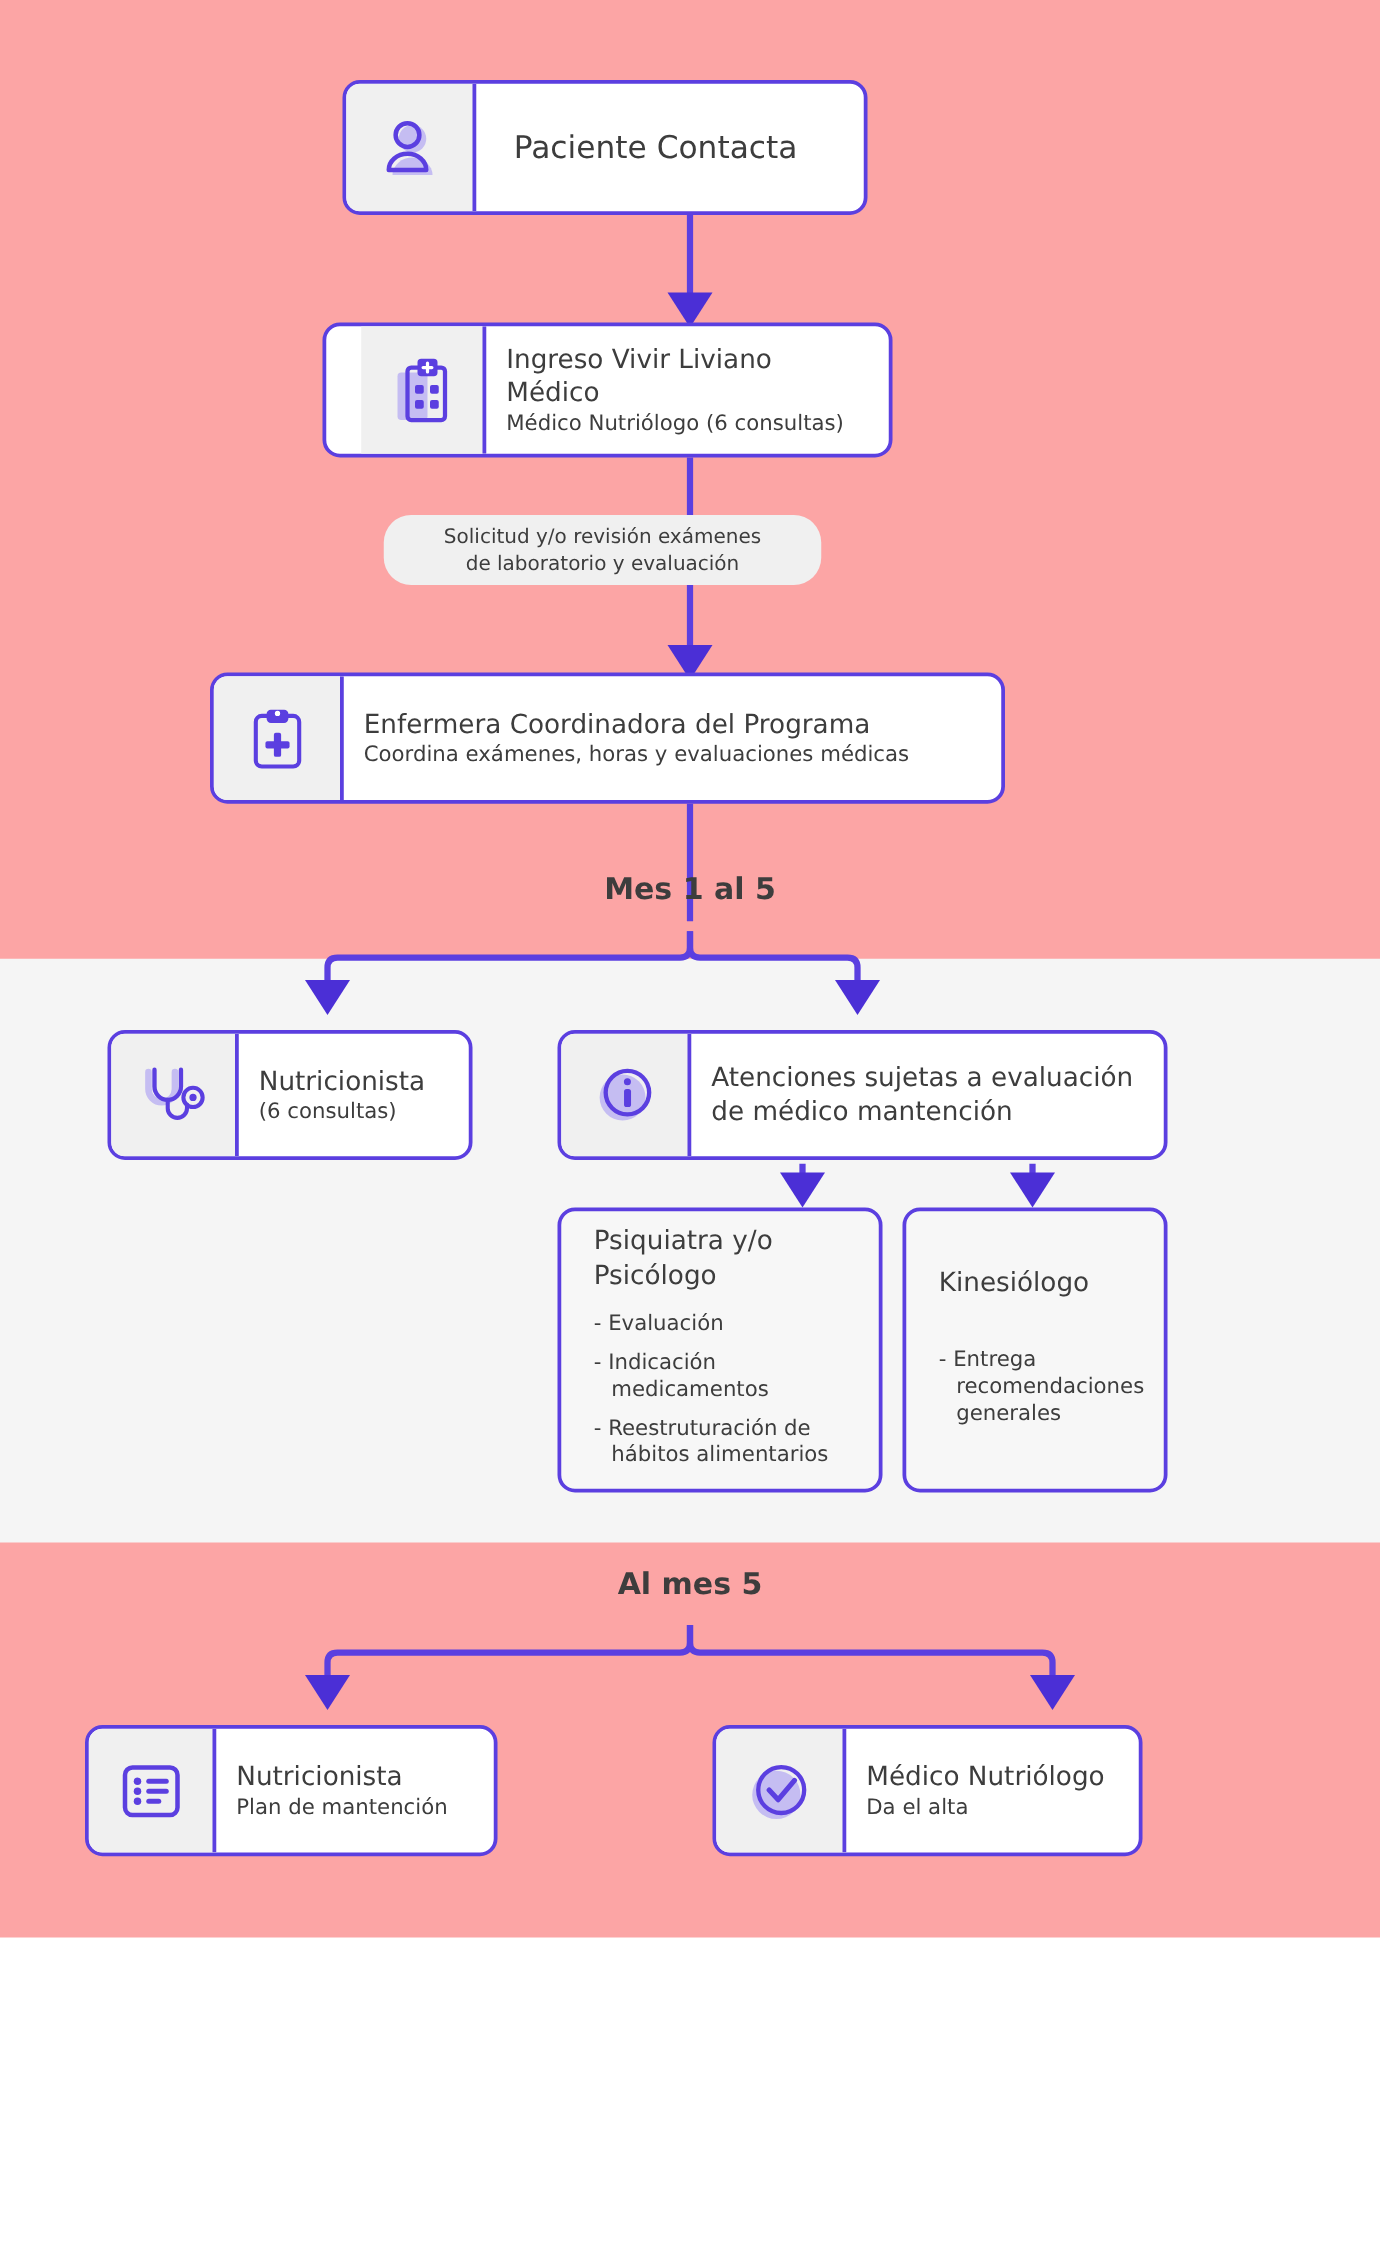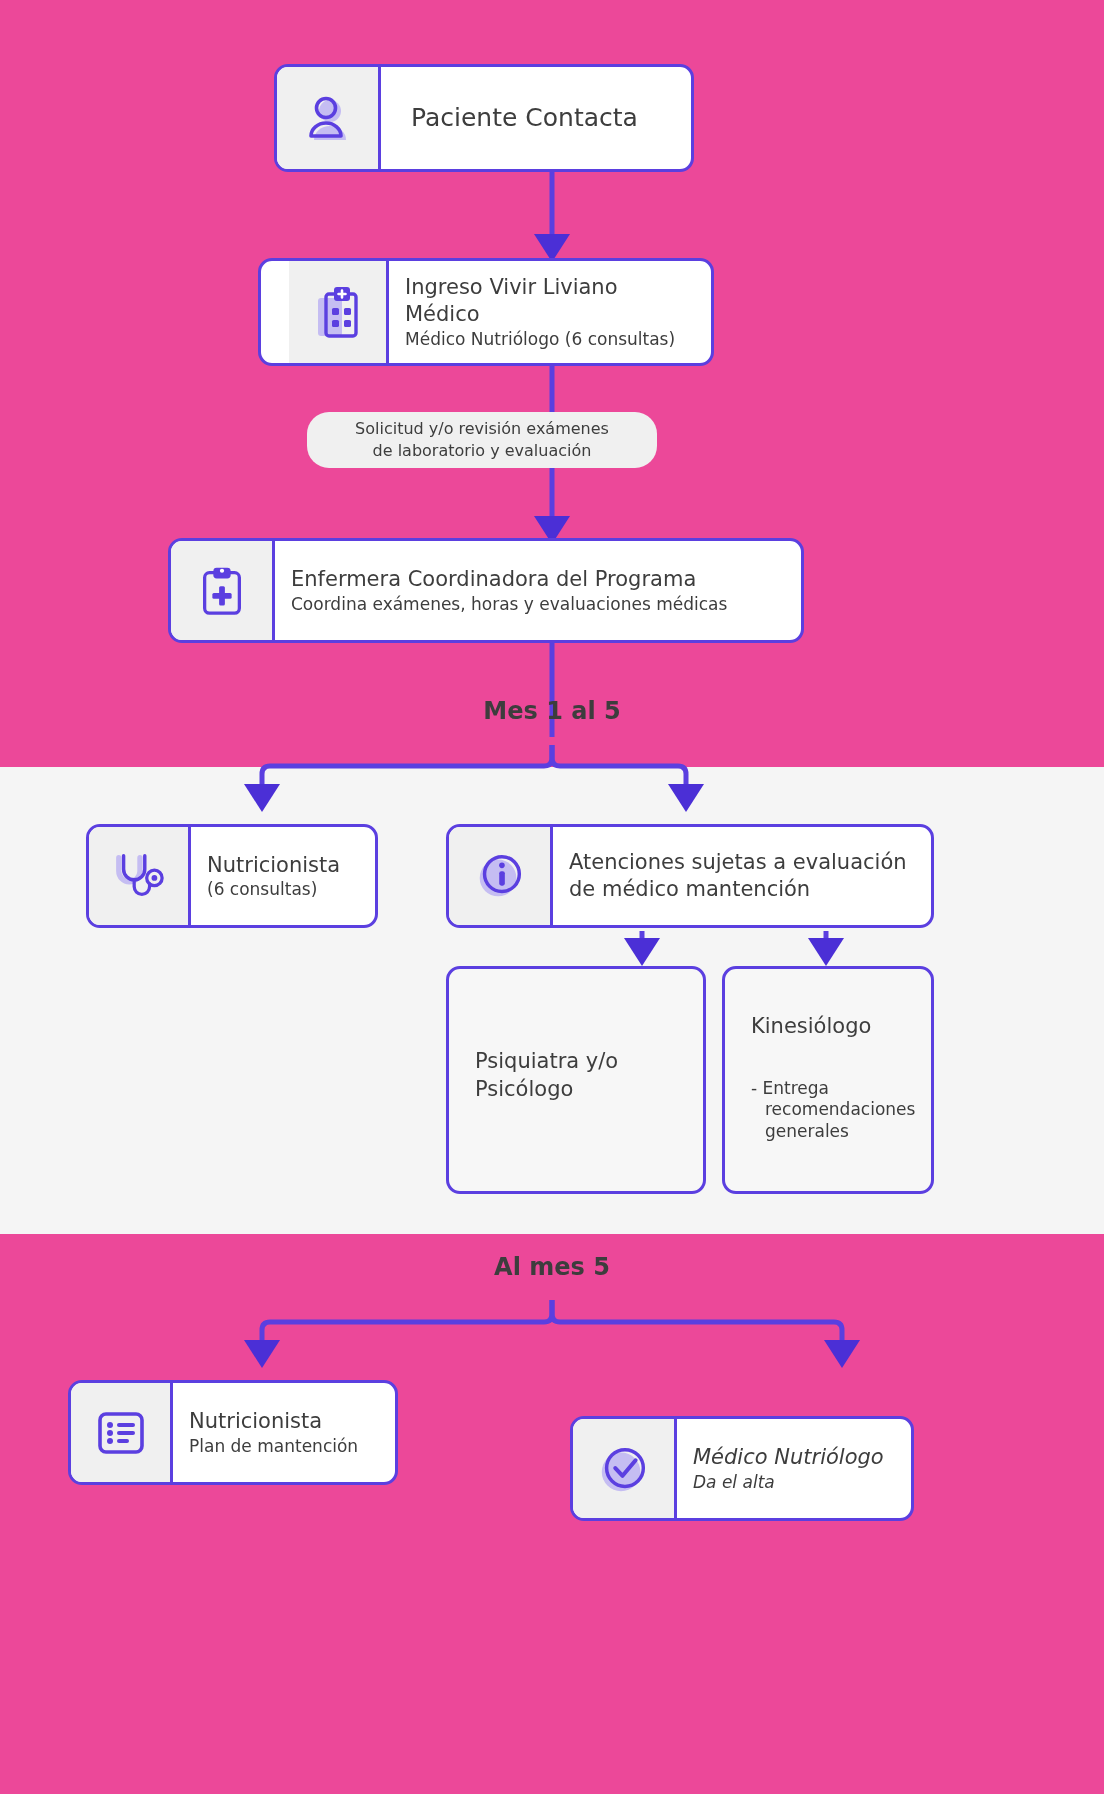--- a/index.html
+++ b/index.html
@@ -6,22 +6,22 @@
   html, body {
     width: 1104px;
     height: 1794px;
     background: #ffffff;
     font-family: "DejaVu Sans", "Liberation Sans", sans-serif;
     overflow: hidden;
   }
   #root {
     position: relative;
     width: 1104px;
-    height: 1794px;
-    background: #ec4899;
+    height: 1550px;
+    background: #fca5a5;
   }
 
   
   .band {
     position: absolute;
     left: 0;
     width: 1104px;
     background: #f5f5f5;
   }
   #band-mes { top: 767px; height: 467px; }
@@ -253,20 +253,25 @@
     </div>
     <div class="body">
       <div class="title">Atenciones sujetas a evaluación</div>
       <div class="title">de médico mantención</div>
     </div>
   </div>
 
   <div class="node plain" id="n-psiquiatra" style="left:446px; top:966px; width:260px; height:228px;">
     <div class="ptitle">Psiquiatra y/o</div>
     <div class="ptitle" style="margin-top:-14px;">Psicólogo</div>
+    <ul class="bullets">
+      <li>- Evaluación</li>
+      <li>- Indicación medicamentos</li>
+      <li>- Reestruturación de hábitos alimentarios</li>
+    </ul>
   </div>
 
   <div class="node plain" id="n-kinesiologo" style="left:722px; top:966px; width:212px; height:228px;">
     <div class="ptitle" style="text-align:left;">Kinesiólogo</div>
     <ul class="bullets" style="margin-top:24px;">
       <li>- Entrega recomendaciones generales</li>
     </ul>
   </div>
 
   <div class="section-title" id="t-alta" style="top:1253px;">Al mes 5</div>
@@ -284,21 +289,21 @@
           <rect x="24" y="34" width="12" height="4" rx="2" fill="#5b3fe0"></rect>
         </svg>
       </span>
     </div>
     <div class="body">
       <div class="title">Nutricionista</div>
       <div class="sub">Plan de mantención</div>
     </div>
   </div>
 
-  <div class="node" id="n-medico" style="left:570px; top:1416px; width:344px; height:105px;font-style:italic;">
+  <div class="node" id="n-medico" style="left:570px; top:1380px; width:344px; height:105px;">
     <div class="iconcell" style="width:104px;">
       <span>
         <svg class="icon-svg" width="58" height="58" viewBox="0 0 60 60">
           <circle cx="27" cy="33" r="20" fill="#c5bdf2"></circle>
           <circle cx="31" cy="29" r="19" fill="none" stroke="#5b3fe0" stroke-width="3.6"></circle>
           <path d="M21 29 l7.5 8 L42 21" fill="none" stroke="#5b3fe0" stroke-width="4.2" stroke-linecap="round" stroke-linejoin="round"></path>
         </svg>
       </span>
     </div>
     <div class="body">

